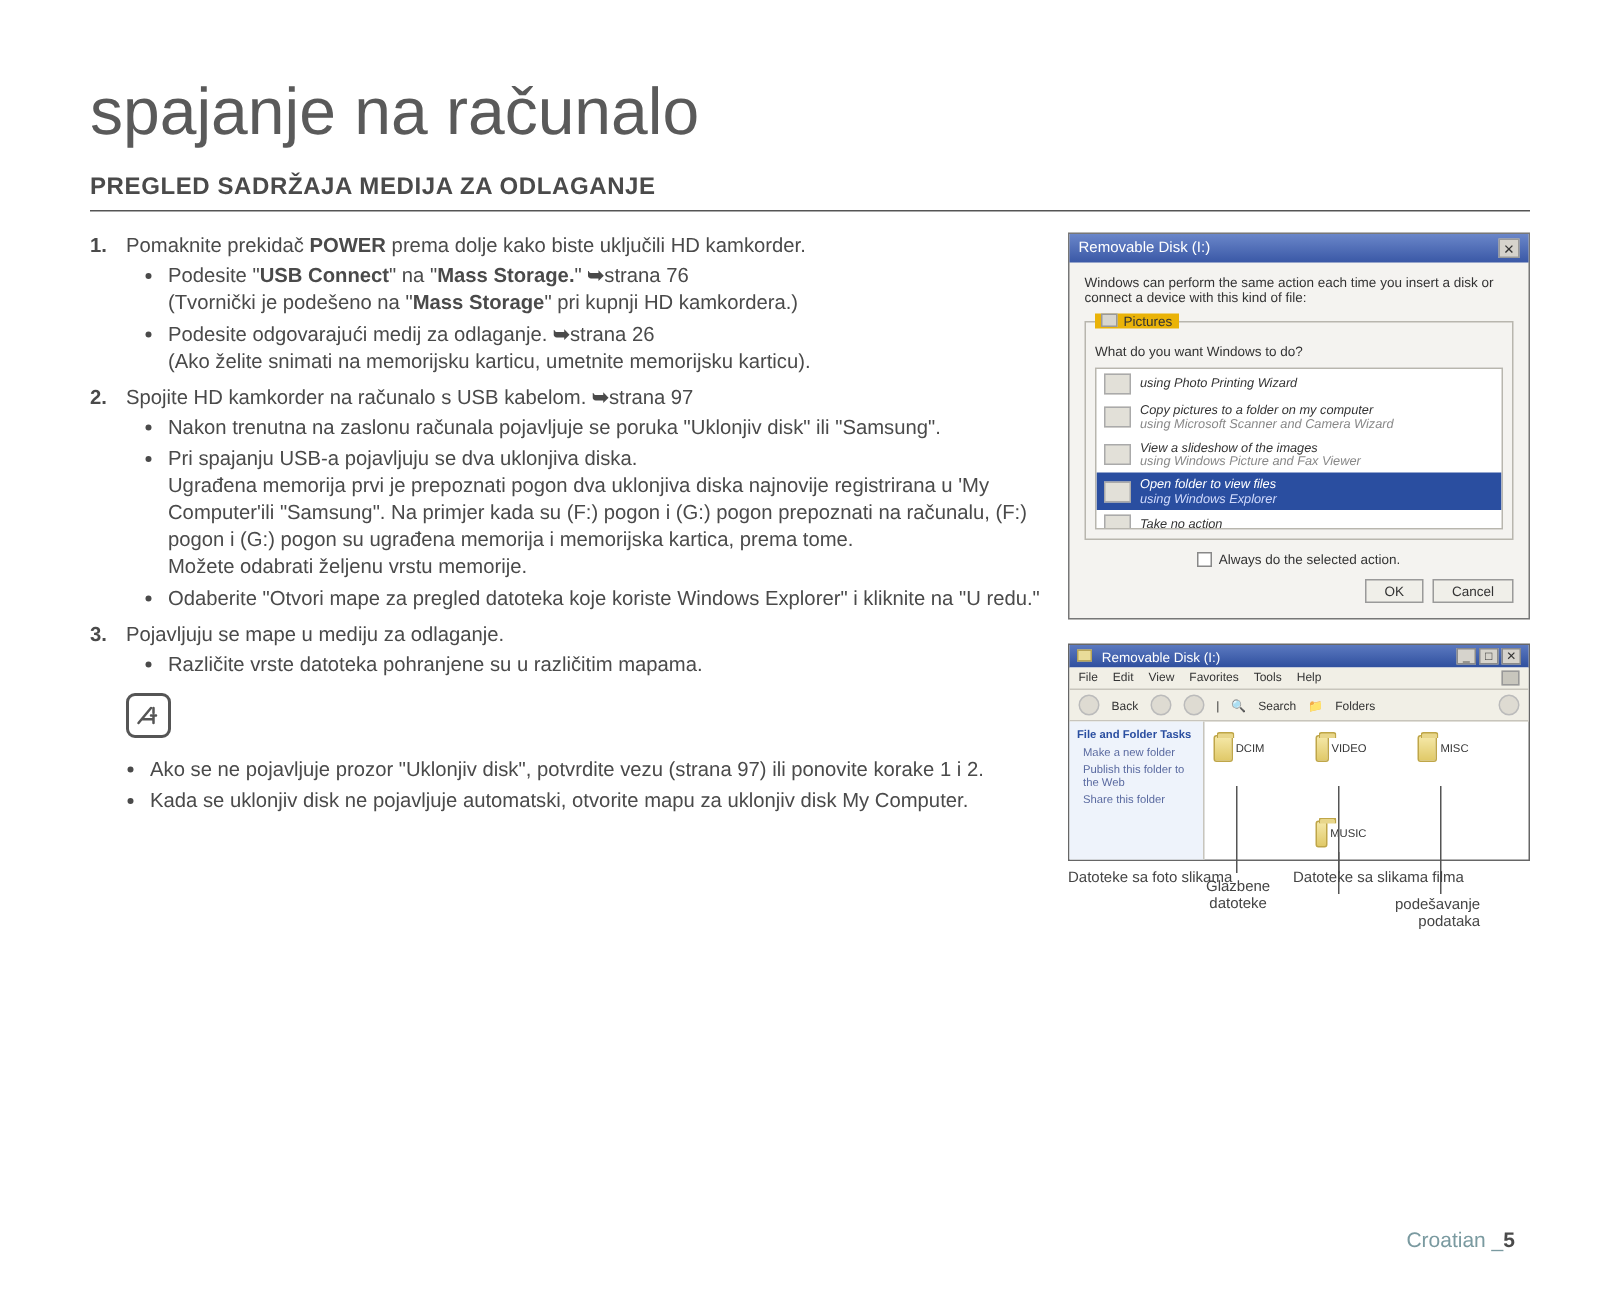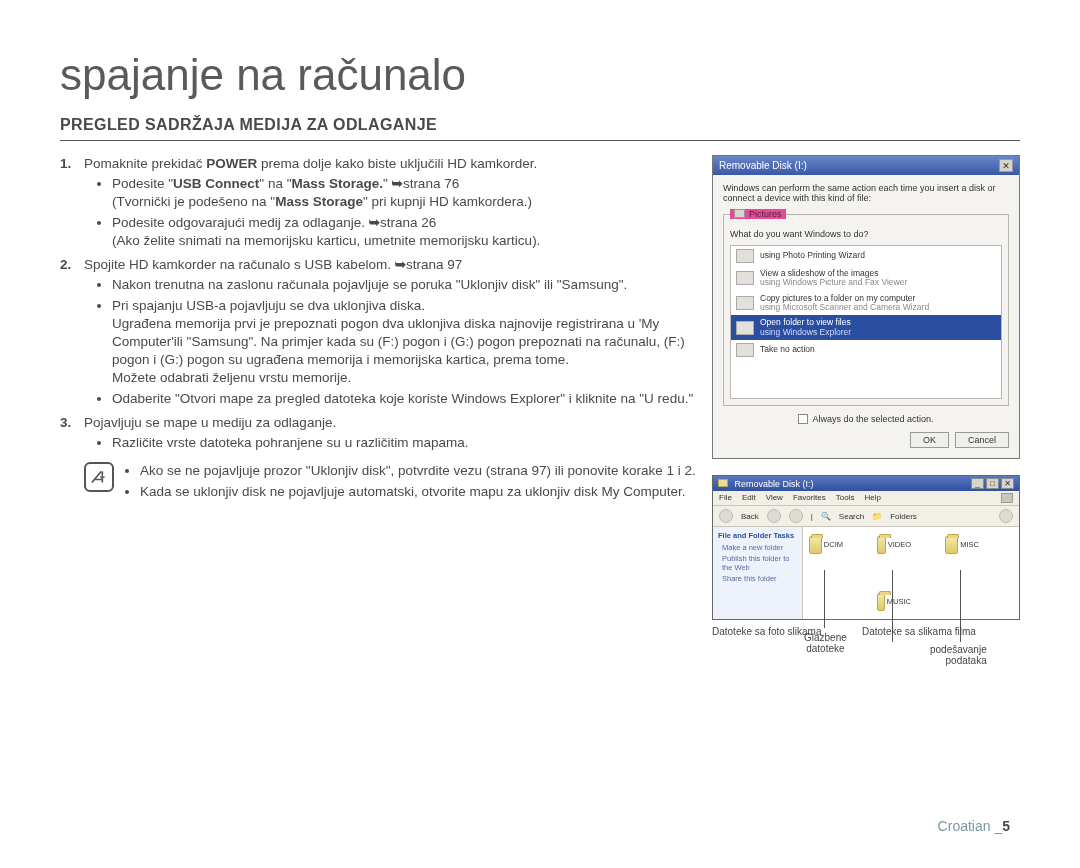--- a/index.html
+++ b/index.html
@@ -66,20 +66,21 @@
     margin-top: 2px;
   }
   ul.sub > li { margin-bottom: 2px; }
   .bold { font-weight: 700; }
   .arrow { font-weight: 700; }
   .note-block {
     display: flex;
     gap: 10px;
     margin-top: 8px;
     padding-left: 24px;
+    flex-direction: column;
   }
   .note-icon {
     width: 30px; height: 30px;
     border: 2px solid #555;
     border-radius: 6px;
     flex-shrink: 0;
     display: flex;
     align-items: center;
     justify-content: center;
     position: relative;
@@ -114,38 +115,39 @@
     font-size: 9px;
   }
   .dlg-body { padding: 8px 10px 10px 10px; }
   .dlg-prompt { margin-bottom: 6px; }
   .dlg-fieldset {
     border: 1px solid #b8b6ae;
     padding: 6px 6px;
     margin-bottom: 8px;
   }
   .dlg-legend {
-    background: #ec4899;
+    background: #eab308;
     padding: 0 4px;
     display: flex;
     gap: 4px;
     font-size: 9px;
   }
   .tiny-ico {
     width: 11px; height: 9px;
     background: #d8d6cf;
     border: 1px solid #999;
     display: inline-block;
   }
   .dlg-question { margin: 4px 0 6px 0; }
   .opt-list {
     border: 1px solid #b8b6ae;
     background: #fff;
-    height: 154px;
+    height: 108px;
     overflow: hidden;
+    font-style: italic;
   }
   .opt {
     display: flex;
     gap: 6px;
     padding: 3px 5px;
     align-items: center;
     font-size: 8.5px;
     line-height: 1.1;
   }
   .opt.sel {
@@ -307,29 +309,29 @@
             <div class="opt-list">
               <div class="opt">
                 <span class="opt-ico"></span>
                 <div>
                     <div class="opt-t1">using Photo Printing Wizard</div>
                   </div>
               </div>
               <div class="opt">
                 <span class="opt-ico"></span>
                 <div>
-                    <div class="opt-t1">View a slideshow of the images</div>
-                    <div class="opt-t2">using Windows Picture and Fax Viewer</div>
+                    <div class="opt-t1">Copy pictures to a folder on my computer</div>
+                    <div class="opt-t2">using Microsoft Scanner and Camera Wizard</div>
                   </div>
               </div>
               <div class="opt">
                 <span class="opt-ico"></span>
                 <div>
-                    <div class="opt-t1">Copy pictures to a folder on my computer</div>
-                    <div class="opt-t2">using Microsoft Scanner and Camera Wizard</div>
+                    <div class="opt-t1">View a slideshow of the images</div>
+                    <div class="opt-t2">using Windows Picture and Fax Viewer</div>
                   </div>
               </div>
               <div class="opt sel">
                 <span class="opt-ico"></span>
                 <div>
                     <div class="opt-t1">Open folder to view files</div>
                     <div class="opt-t2">using Windows Explorer</div>
                   </div>
               </div>
               <div class="opt">

